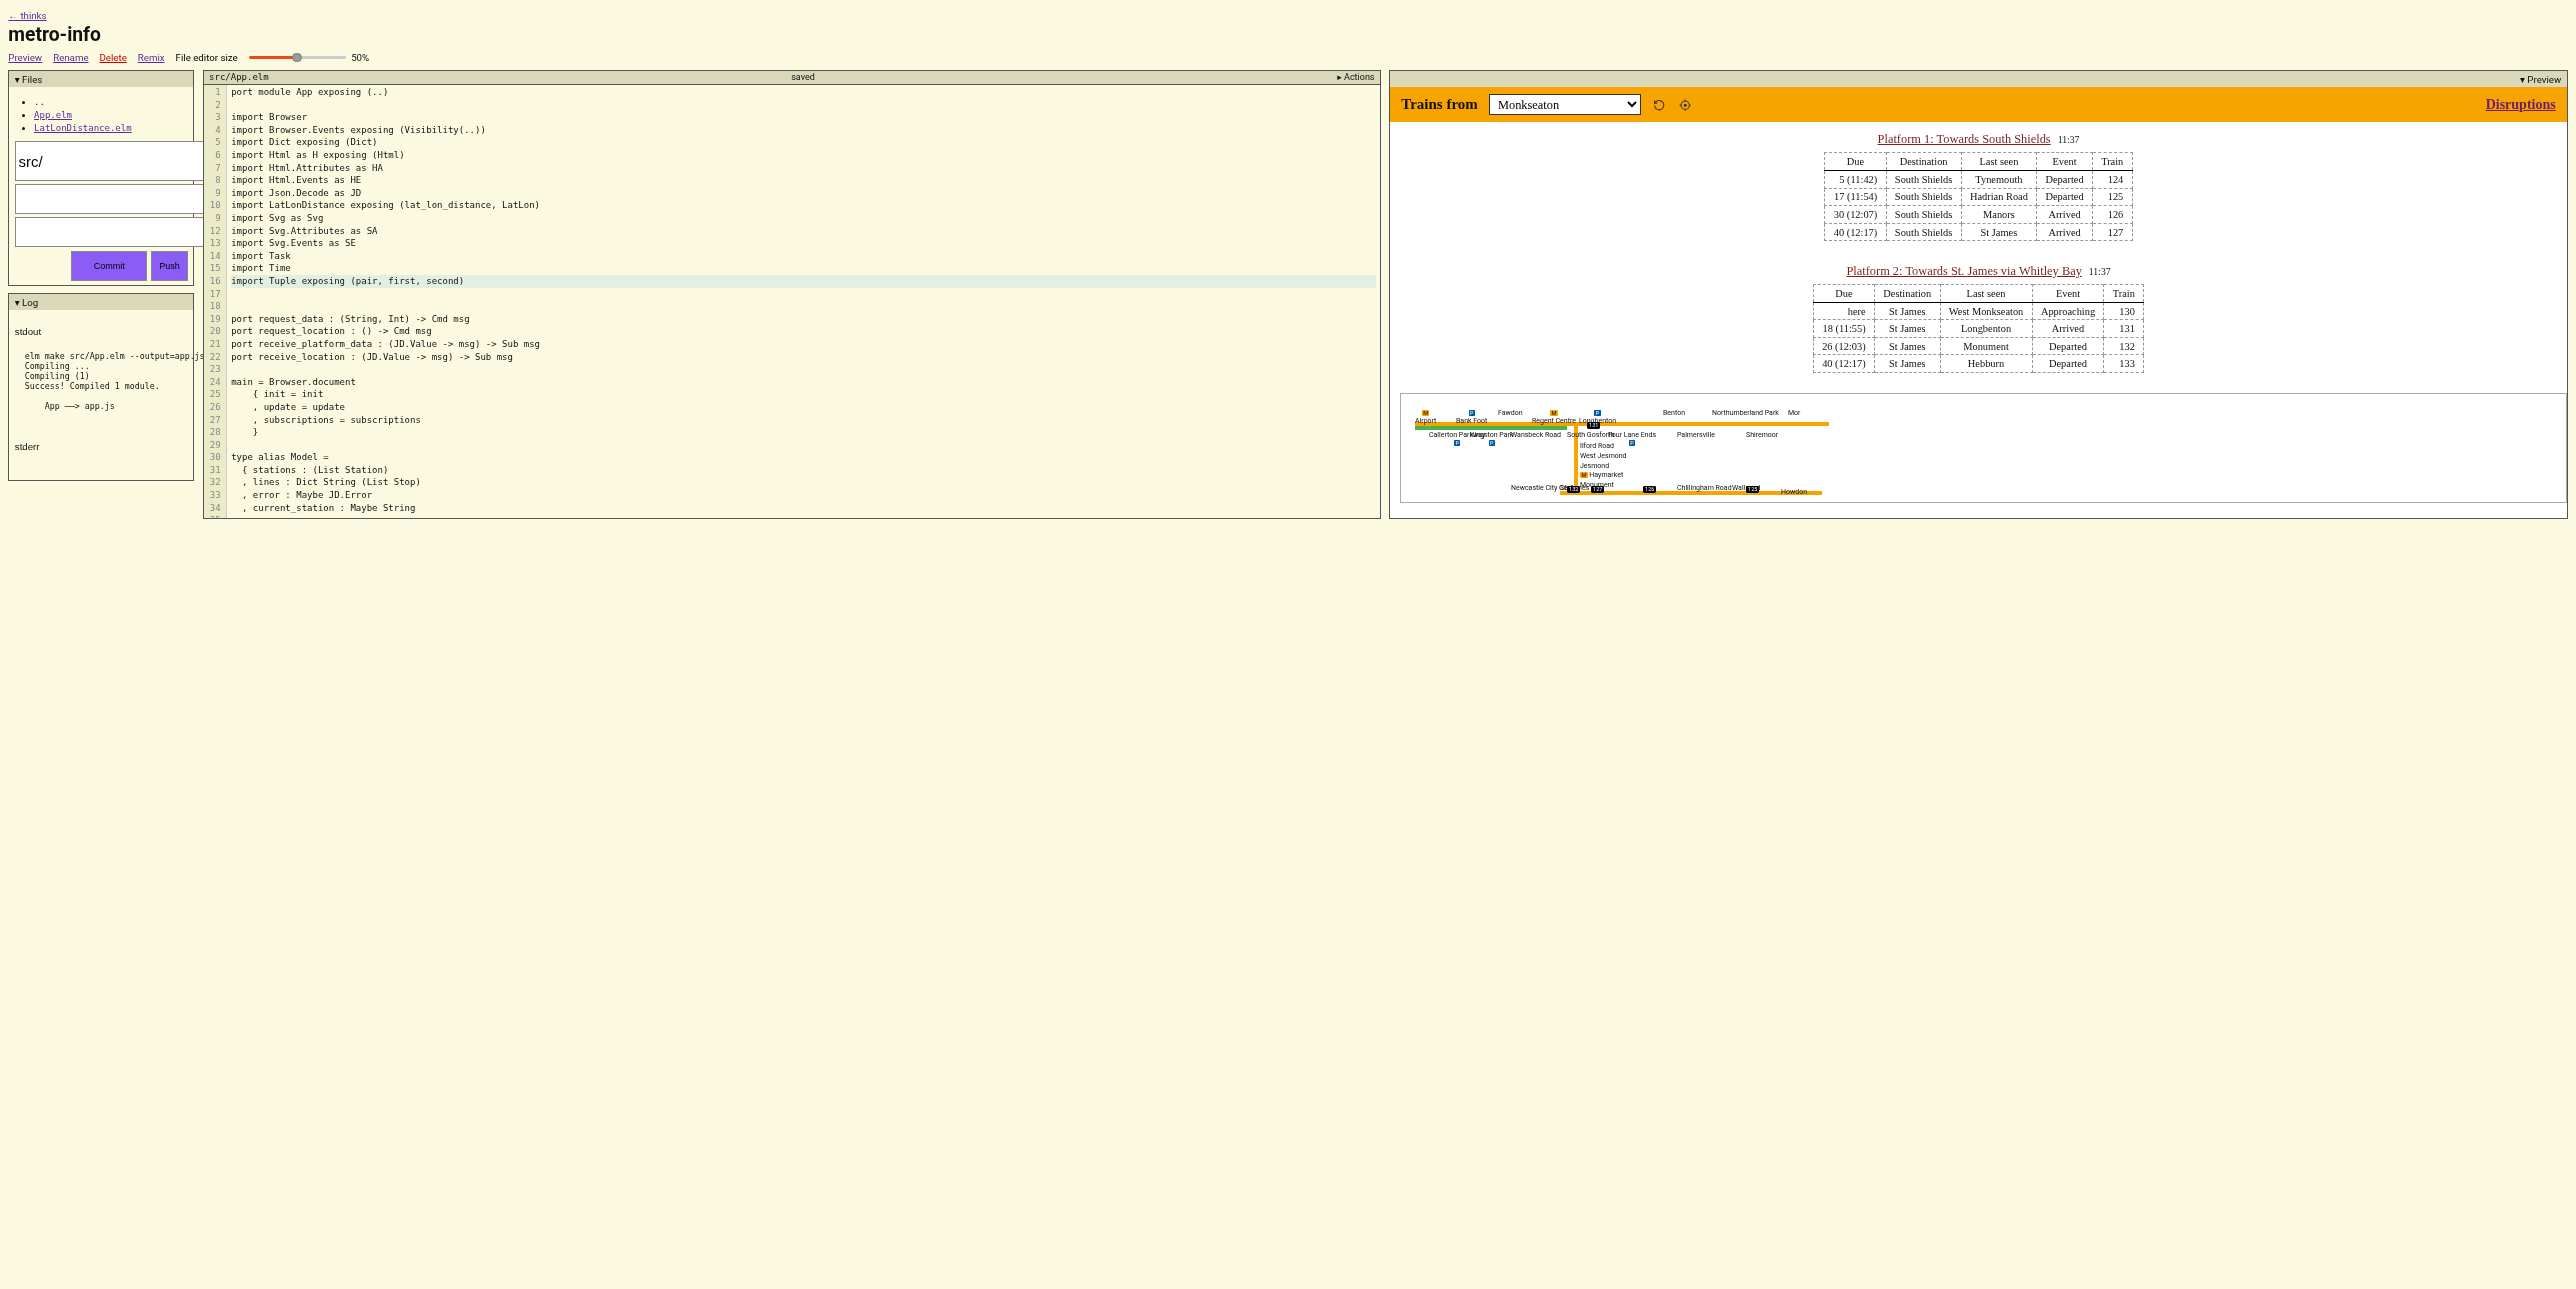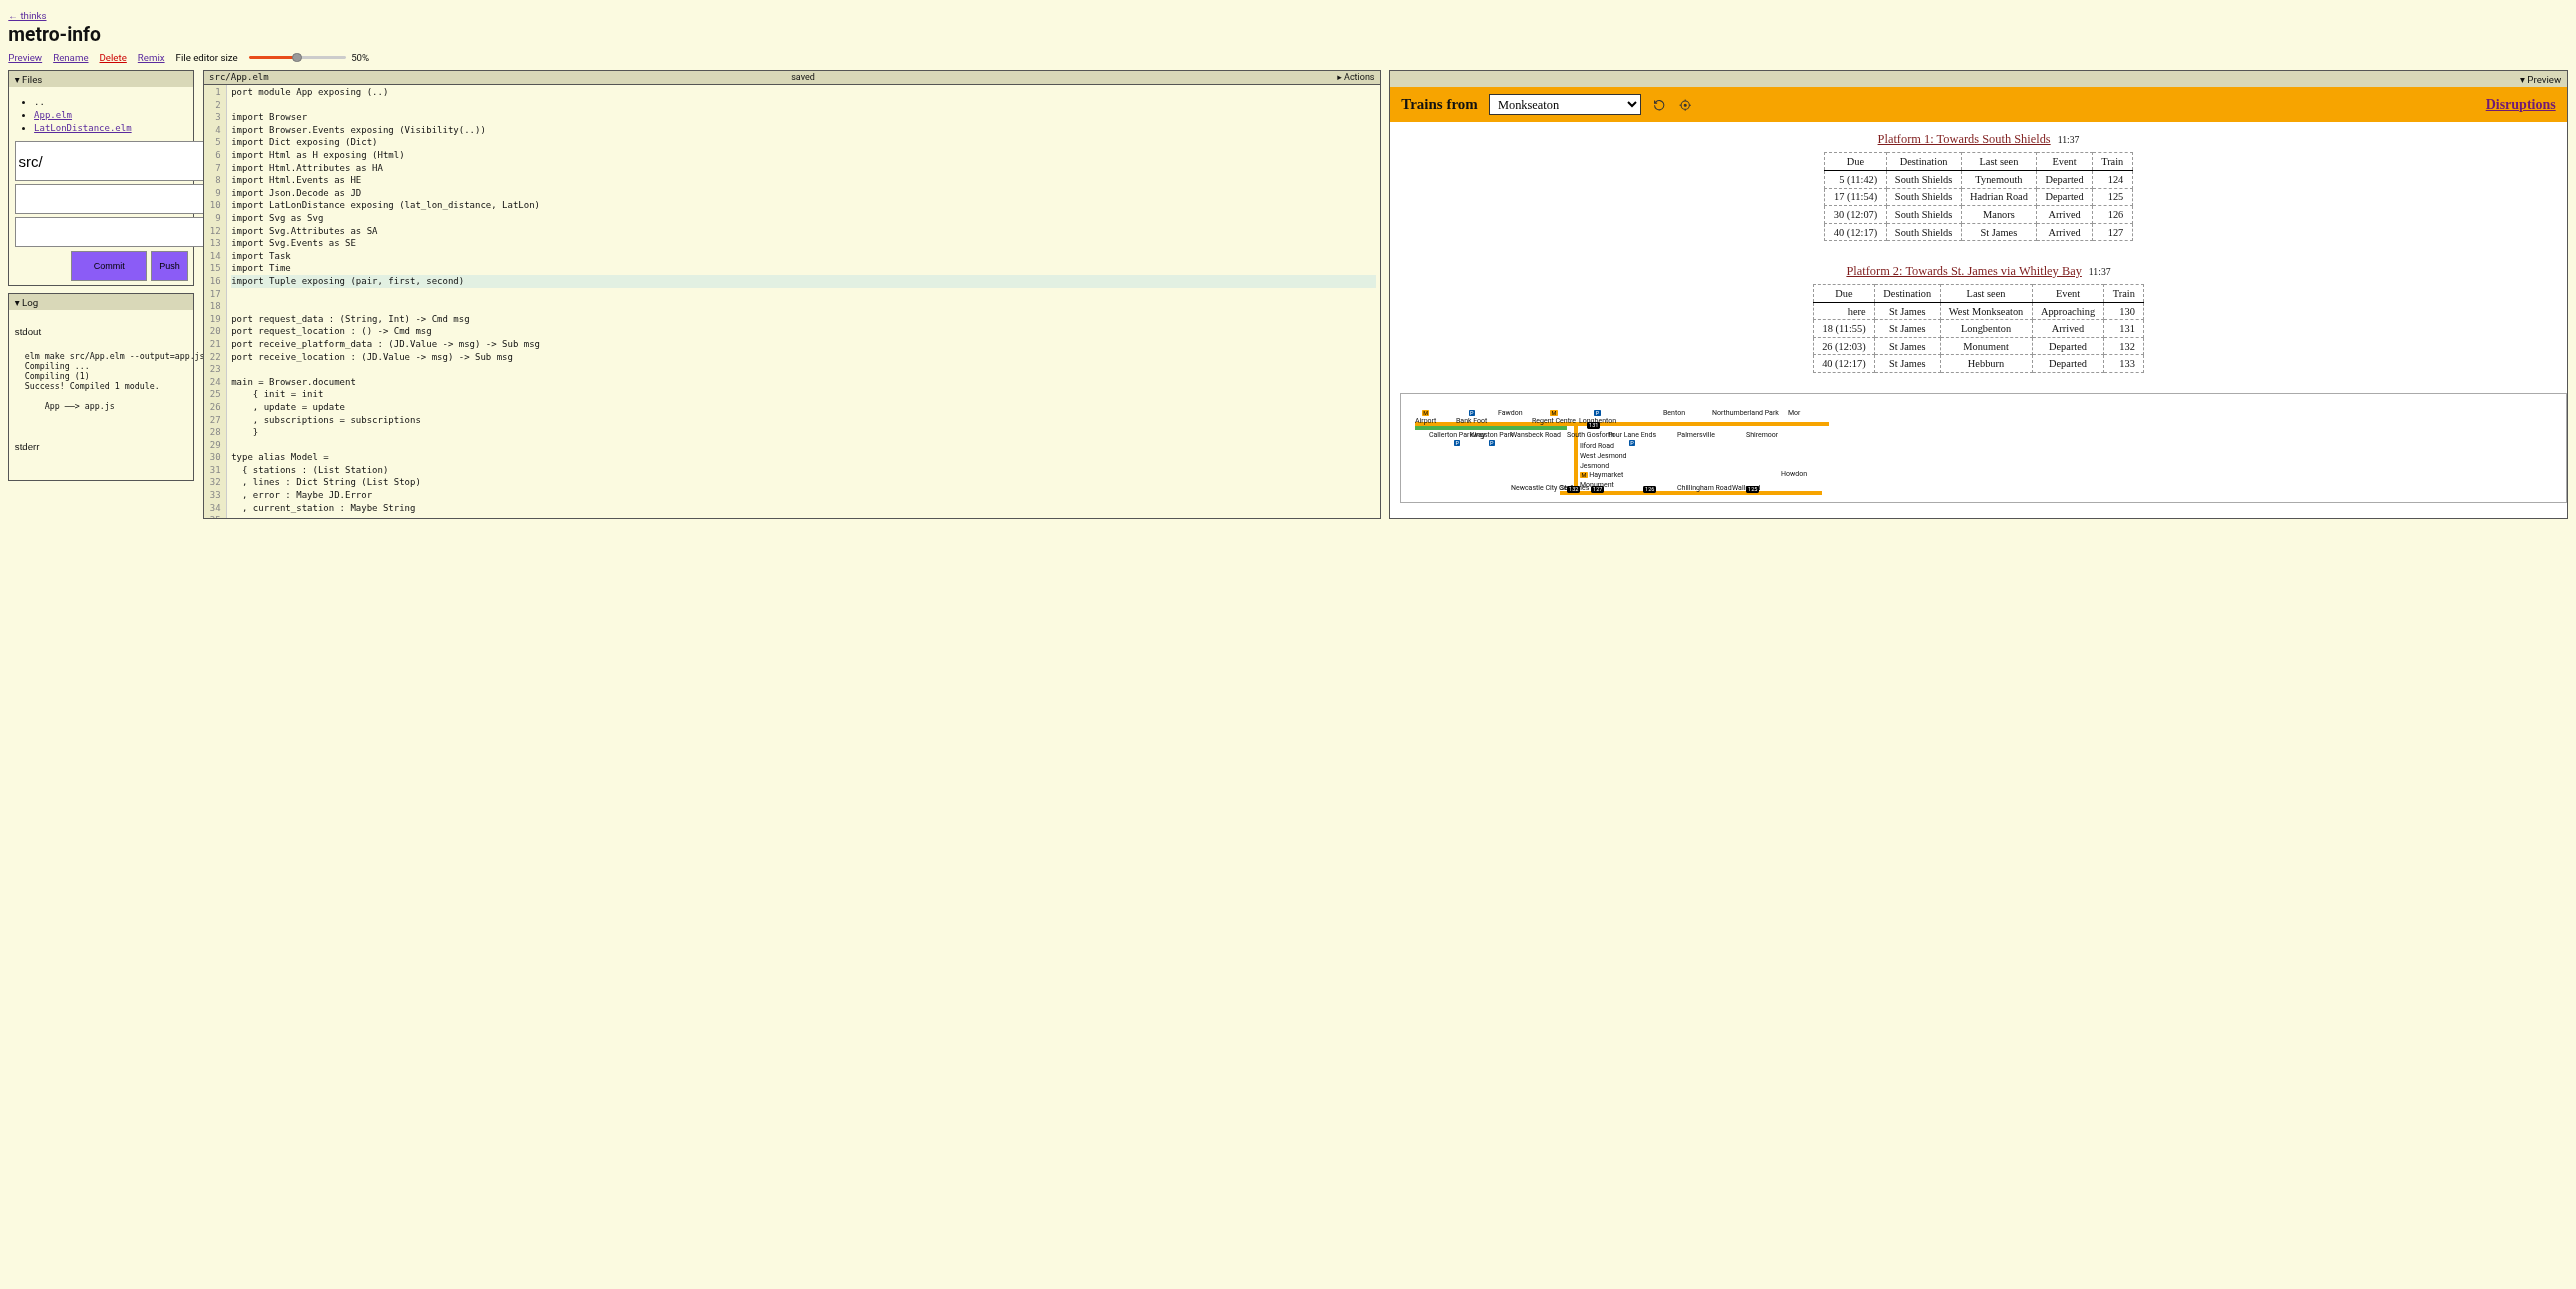--- a/index.html
+++ b/index.html
@@ -451,21 +451,21 @@
             <div class="map-label" style="left: 345px; top: 37px;">Shiremoor</div>
             <div class="map-label" style="left: 179px; top: 48px;">Ilford Road</div>
             <div class="map-label" style="left: 179px; top: 58px;">West Jesmond</div>
             <div class="map-label" style="left: 179px; top: 68px;">Jesmond</div>
             <div class="map-label" style="left: 179px; top: 77px;"><span class="y-badge">M</span> Haymarket</div>
             <div class="map-label" style="left: 179px; top: 87px;">Monument</div>
             <div class="map-label" style="left: 110px; top: 90px;">Newcastle City Centre</div>
             <div class="map-label" style="left: 159px; top: 90px;">St James</div>
             <div class="map-label" style="left: 276px; top: 90px;">Chillingham Road</div>
             <div class="map-label" style="left: 331px; top: 90px;">Wallsend</div>
-            <div class="map-label" style="left: 380px; top: 76px;">Howdon</div>
+            <div class="map-label" style="left: 380px; top: 94px;">Howdon</div>
             <div class="train-marker" style="left: 186px; top: 28px;">131</div>
             <div class="train-marker" style="left: 190px; top: 92px;">127</div>
             <div class="train-marker" style="left: 242px; top: 92px;">126</div>
             <div class="train-marker" style="left: 166px; top: 92px;">132</div>
             <div class="train-marker" style="left: 345px; top: 92px;">125</div>
           </div>
       </div>
     </div>
   </div>
 </div>

